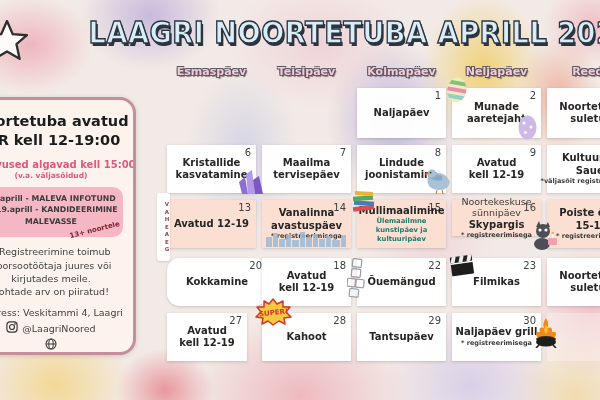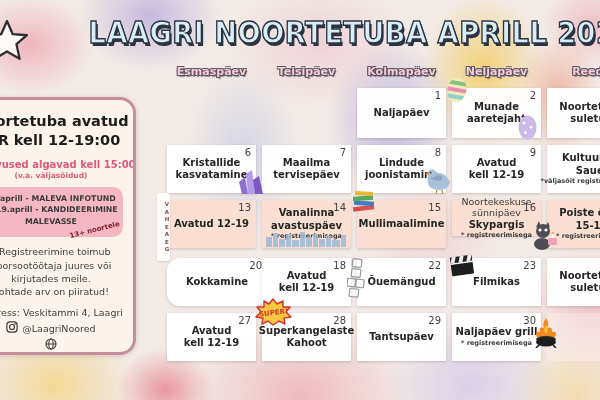--- a/index.html
+++ b/index.html
@@ -143,20 +143,21 @@
         <div class="cell-content">
           <div class="cl-bold">Vanalinna</div>
           <div class="cl-bold">avastuspäev</div>
           <div class="cl-note">* registreerimisega</div>
         </div>
       </div>
       <div class="cell peach" style="left: 357px; top: 200px; width: 89px; height: 48px;">
         <span class="cell-date">15</span>
         <div class="cell-content">
           <div class="cl-bold">Mullimaalimine</div>
+          <div class="cl-teal">Ülemaailmne kunstipäev ja kultuuripäev</div>
         </div>
       </div>
       <div class="cell peach" style="left: 452px; top: 200px; width: 89px; height: 36px;">
         <span class="cell-date">16</span>
         <div class="cell-content">
           <div class="cl-plain">Noortekeskuse</div>
           <div class="cl-plain">sünnipäev</div>
           <div class="cl-bold">Skypargis</div>
           <div class="cl-note">* registreerimisega</div>
         </div>
@@ -192,31 +193,30 @@
         <div class="cell-content">
           <div class="cl-bold">Filmikas</div>
         </div>
       </div>
       <div class="cell " style="left: 547px; top: 258px; width: 89px; height: 48px;">
         <div class="cell-content">
           <div class="cl-bold">Noortetuba</div>
           <div class="cl-bold">suletud</div>
         </div>
       </div>
-      <div class="cell " style="left: 167px; top: 313px; width: 89px; height: 48px;">
+      <div class="cell " style="left: 167px; top: 313px; width: 80px; height: 48px;">
         <span class="cell-date">27</span>
         <div class="cell-content">
           <div class="cl-bold">Avatud</div>
           <div class="cl-bold">kell 12-19</div>
         </div>
       </div>
       <div class="cell " style="left: 262px; top: 313px; width: 89px; height: 48px;">
         <span class="cell-date">28</span>
         <div class="cell-content">
-          <div class="cl-bold">Superkangelaste</div>
           <div class="cl-bold">Kahoot</div>
         </div>
       </div>
       <div class="cell " style="left: 357px; top: 313px; width: 89px; height: 48px;">
         <span class="cell-date">29</span>
         <div class="cell-content">
           <div class="cl-bold">Tantsupäev</div>
         </div>
       </div>
       <div class="cell " style="left: 452px; top: 313px; width: 89px; height: 48px;">

